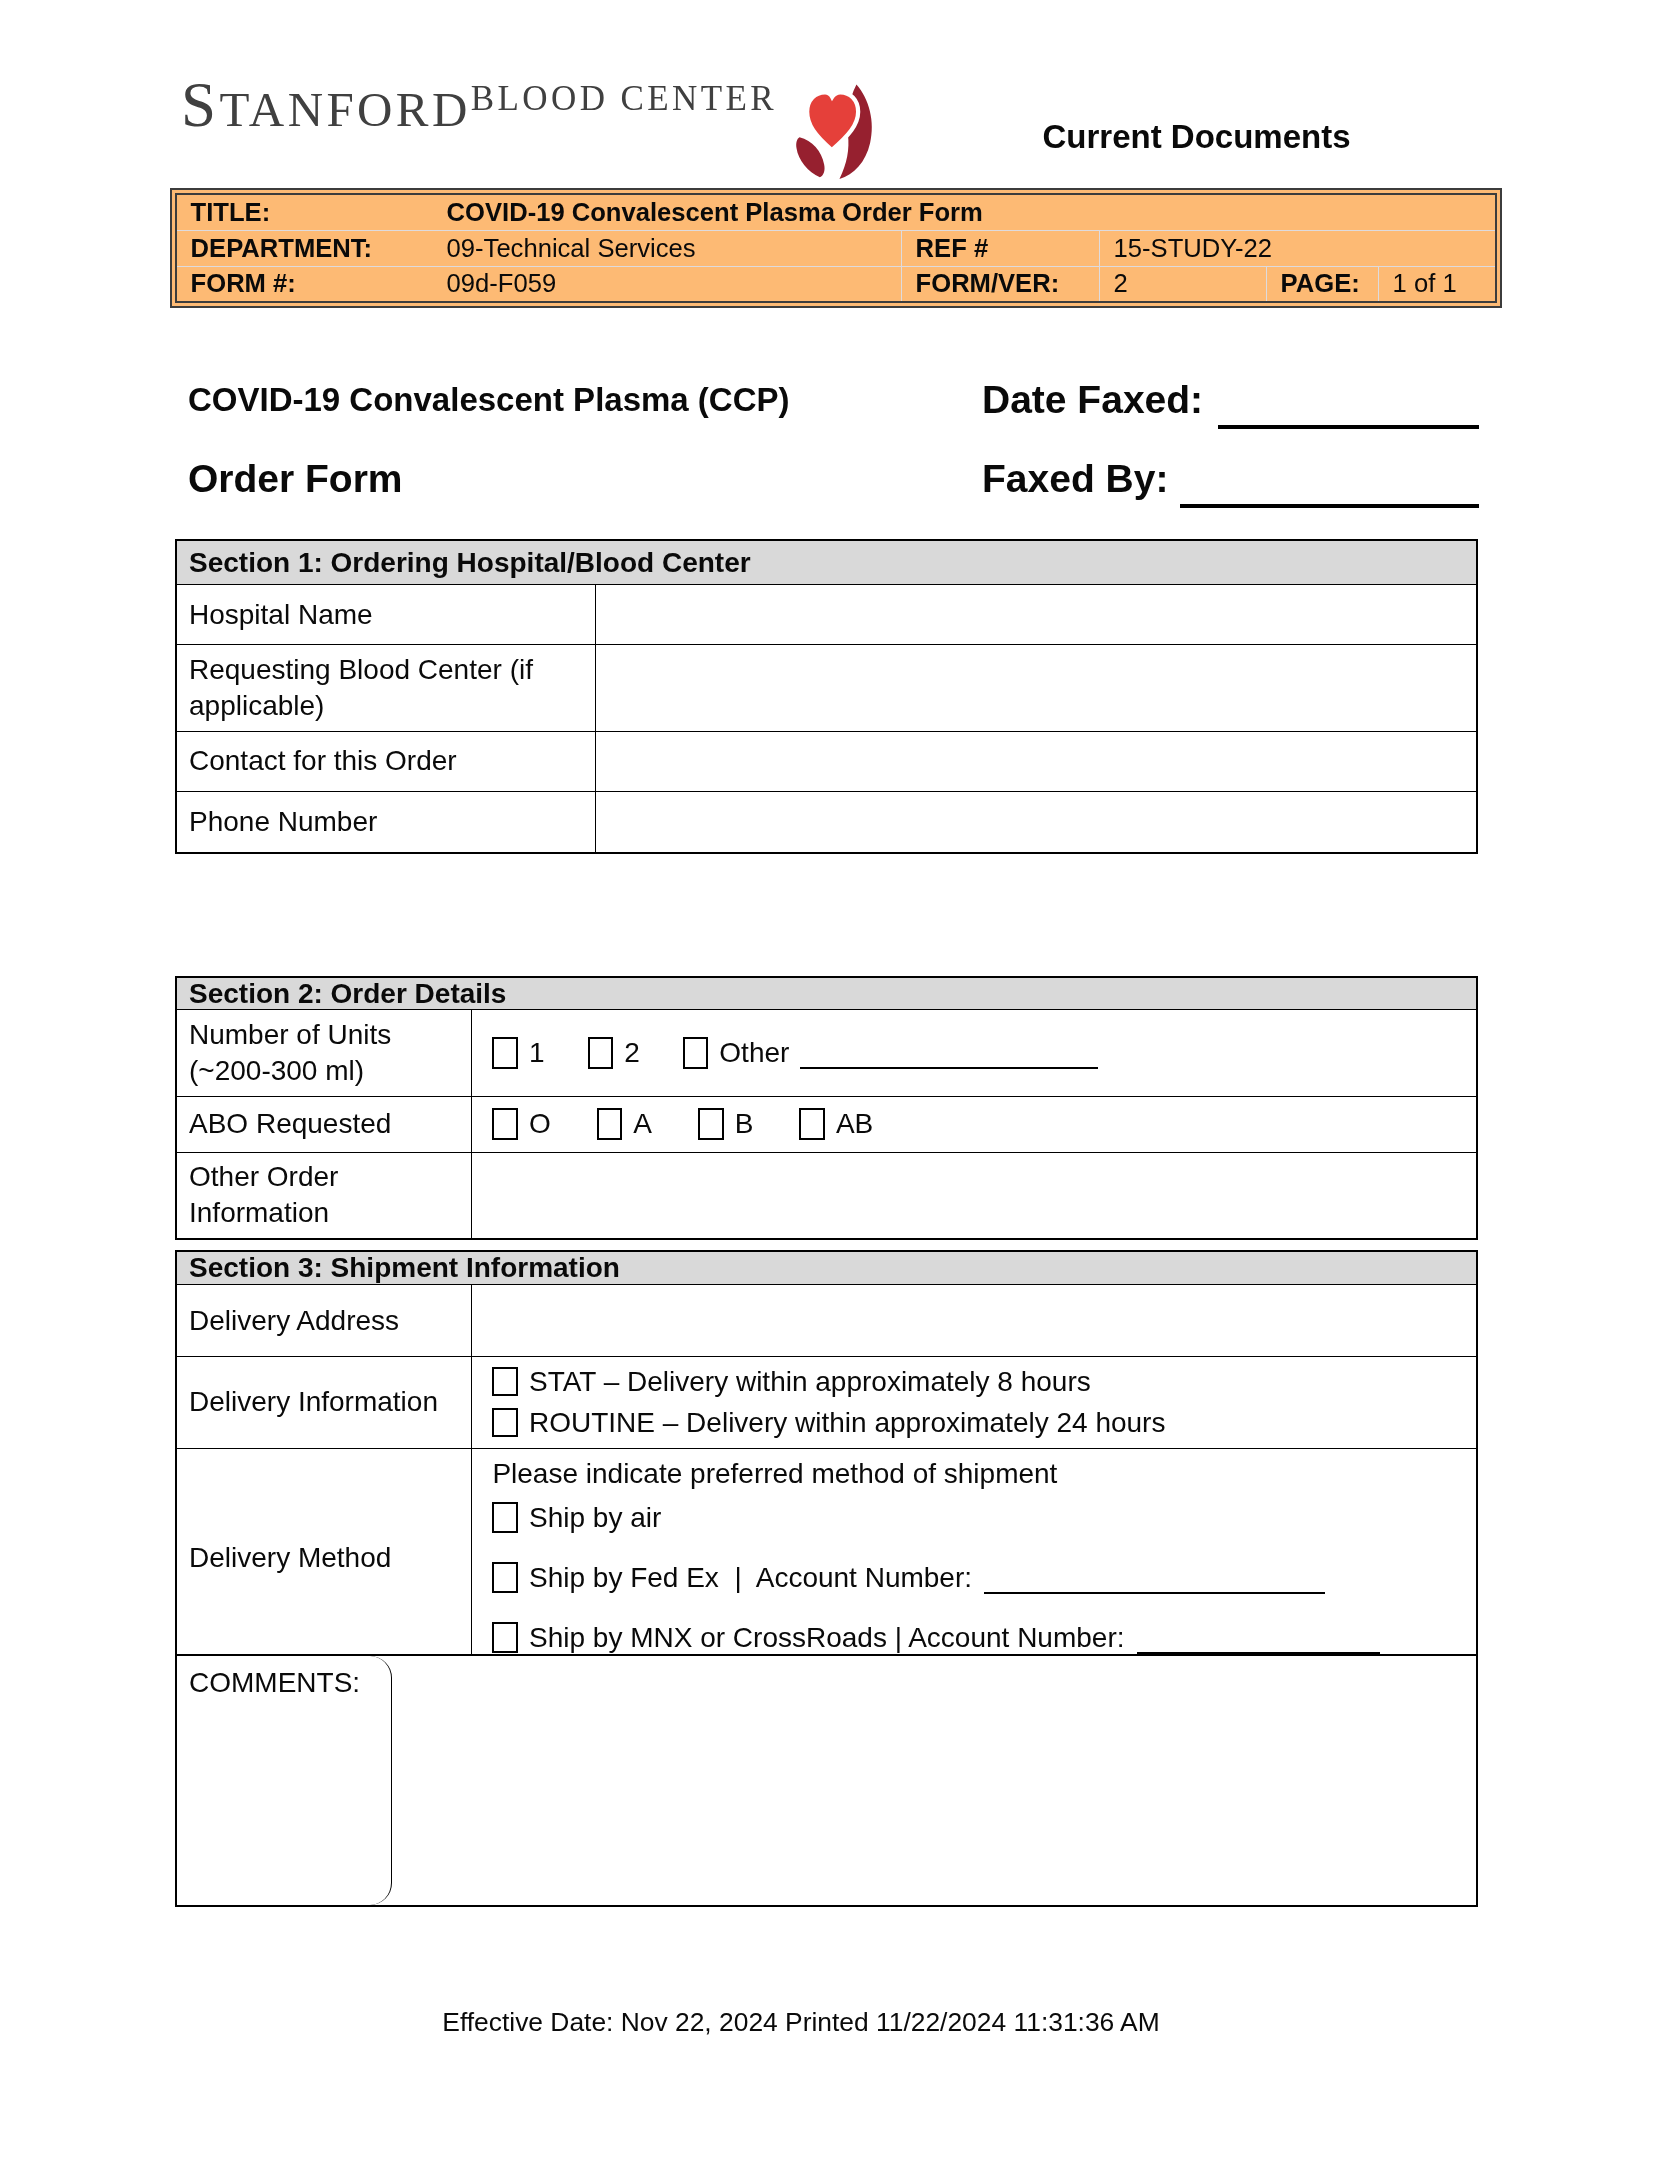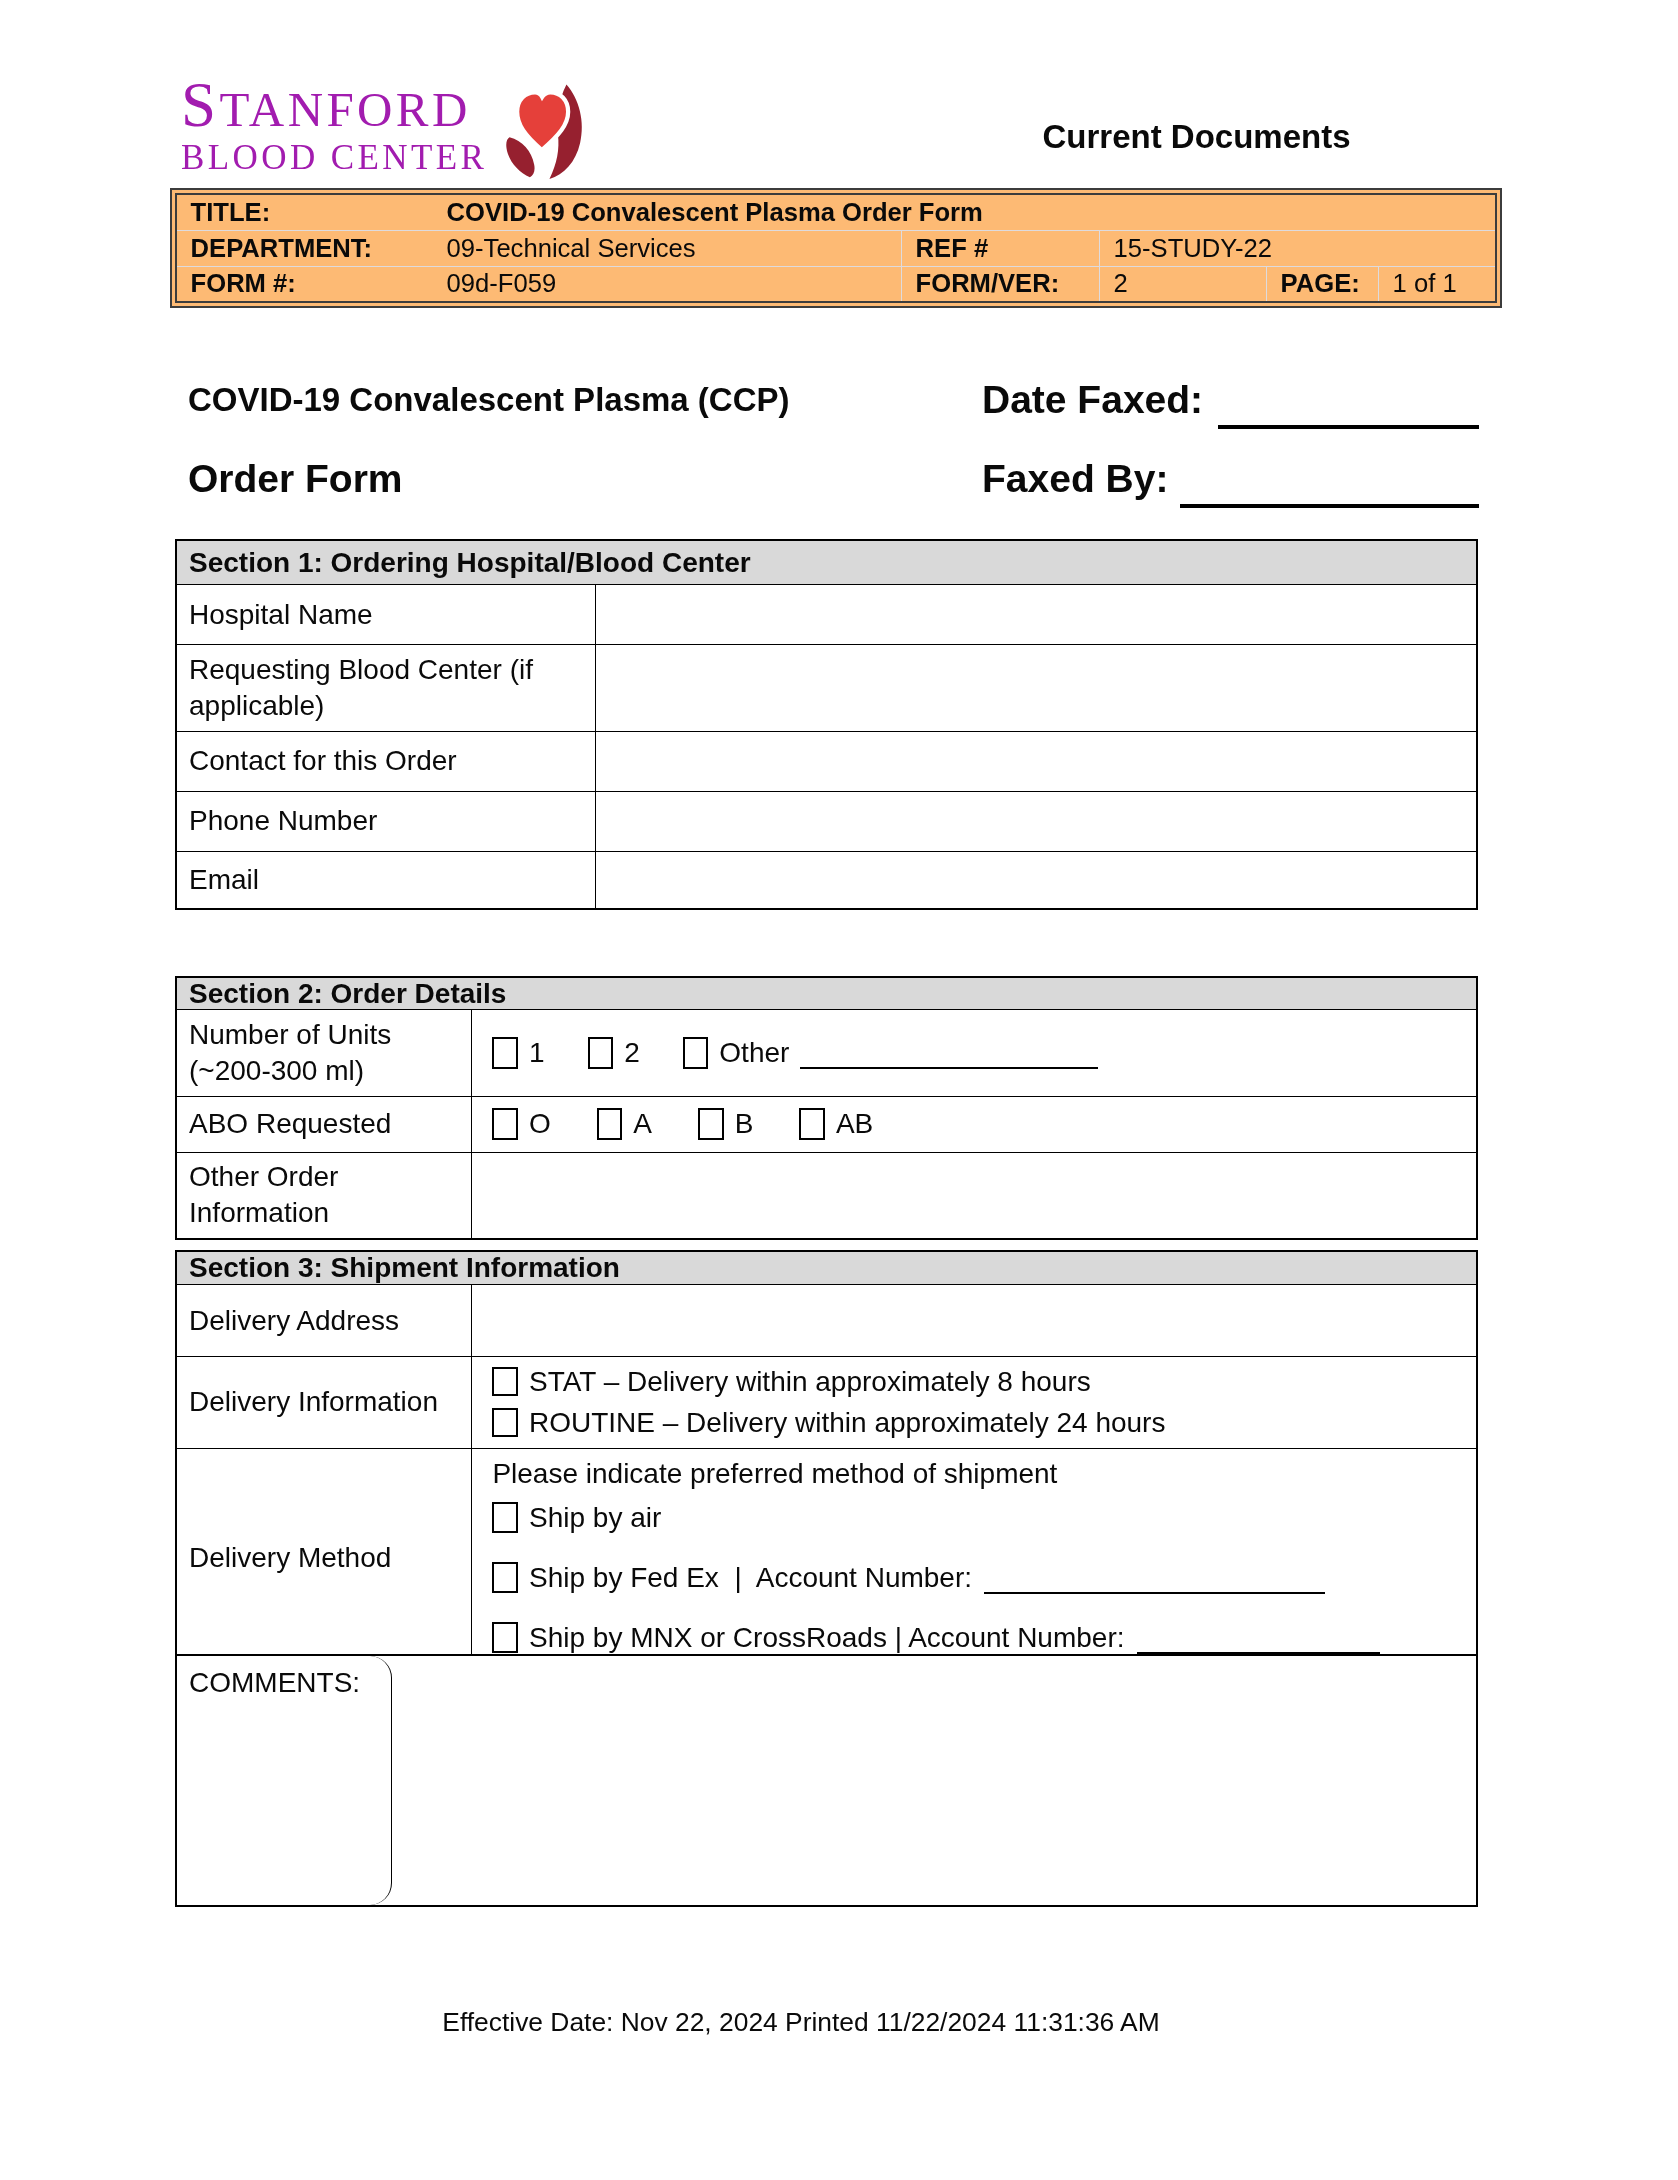--- a/index.html
+++ b/index.html
@@ -4,21 +4,21 @@
 <style>
   * { margin:0; padding:0; box-sizing:border-box; }
   html,body { background:#ffffff; }
   .page {
     position:relative; width:1678px; height:2181px; background:#ffffff;
     color:#0a0a0a; font-family:"Liberation Sans", sans-serif; overflow:hidden;
   }
 
   
   .logo { position:absolute; left:181px; top:78px; display:flex; align-items:flex-start; }
-  .logo-text { display:flex; flex-direction:column; color:#a21caf; font-family:"Liberation Serif", serif; }
+  .logo-text { display:flex; flex-direction:row; color:#404040; font-family:"Liberation Serif", serif; }
   .logo-line1 { font-size:49px; line-height:55px; letter-spacing:3.4px; }
   .logo-line1 .initial { font-size:63px; }
   .logo-line2 { font-size:35px; line-height:37px; letter-spacing:3.4px; margin-top:2px; }
   .logo-heart { margin-left:13.6px; margin-top:3.4px; }
 
   
   .current-docs { position:absolute; left:941px; top:118px; width:511px; text-align:center;
     font-size:33px; font-weight:bold; }
 
   
@@ -150,24 +150,20 @@
       <div class="cell-value"></div>
     </div>
     <div class="tbl-row" style="min-height:60px">
       <div class="cell-label">Contact for this Order</div>
       <div class="cell-value"></div>
     </div>
     <div class="tbl-row" style="min-height:60px">
       <div class="cell-label">Phone Number</div>
       <div class="cell-value"></div>
     </div>
-    <div class="tbl-row" style="min-height:56px">
-      <div class="cell-label">Email</div>
-      <div class="cell-value"></div>
-    </div>
   </div>
 
   <div class="tbl s2">
     <div class="tbl-header">Section 2: Order Details</div>
     <div class="tbl-row" style="min-height:75px">
       <div class="cell-label">Number of Units (~200-300 ml)</div>
       <div class="cell-value units-cell">
         <span class="opt">
           <span class="cb"></span>
           <span>1</span>

